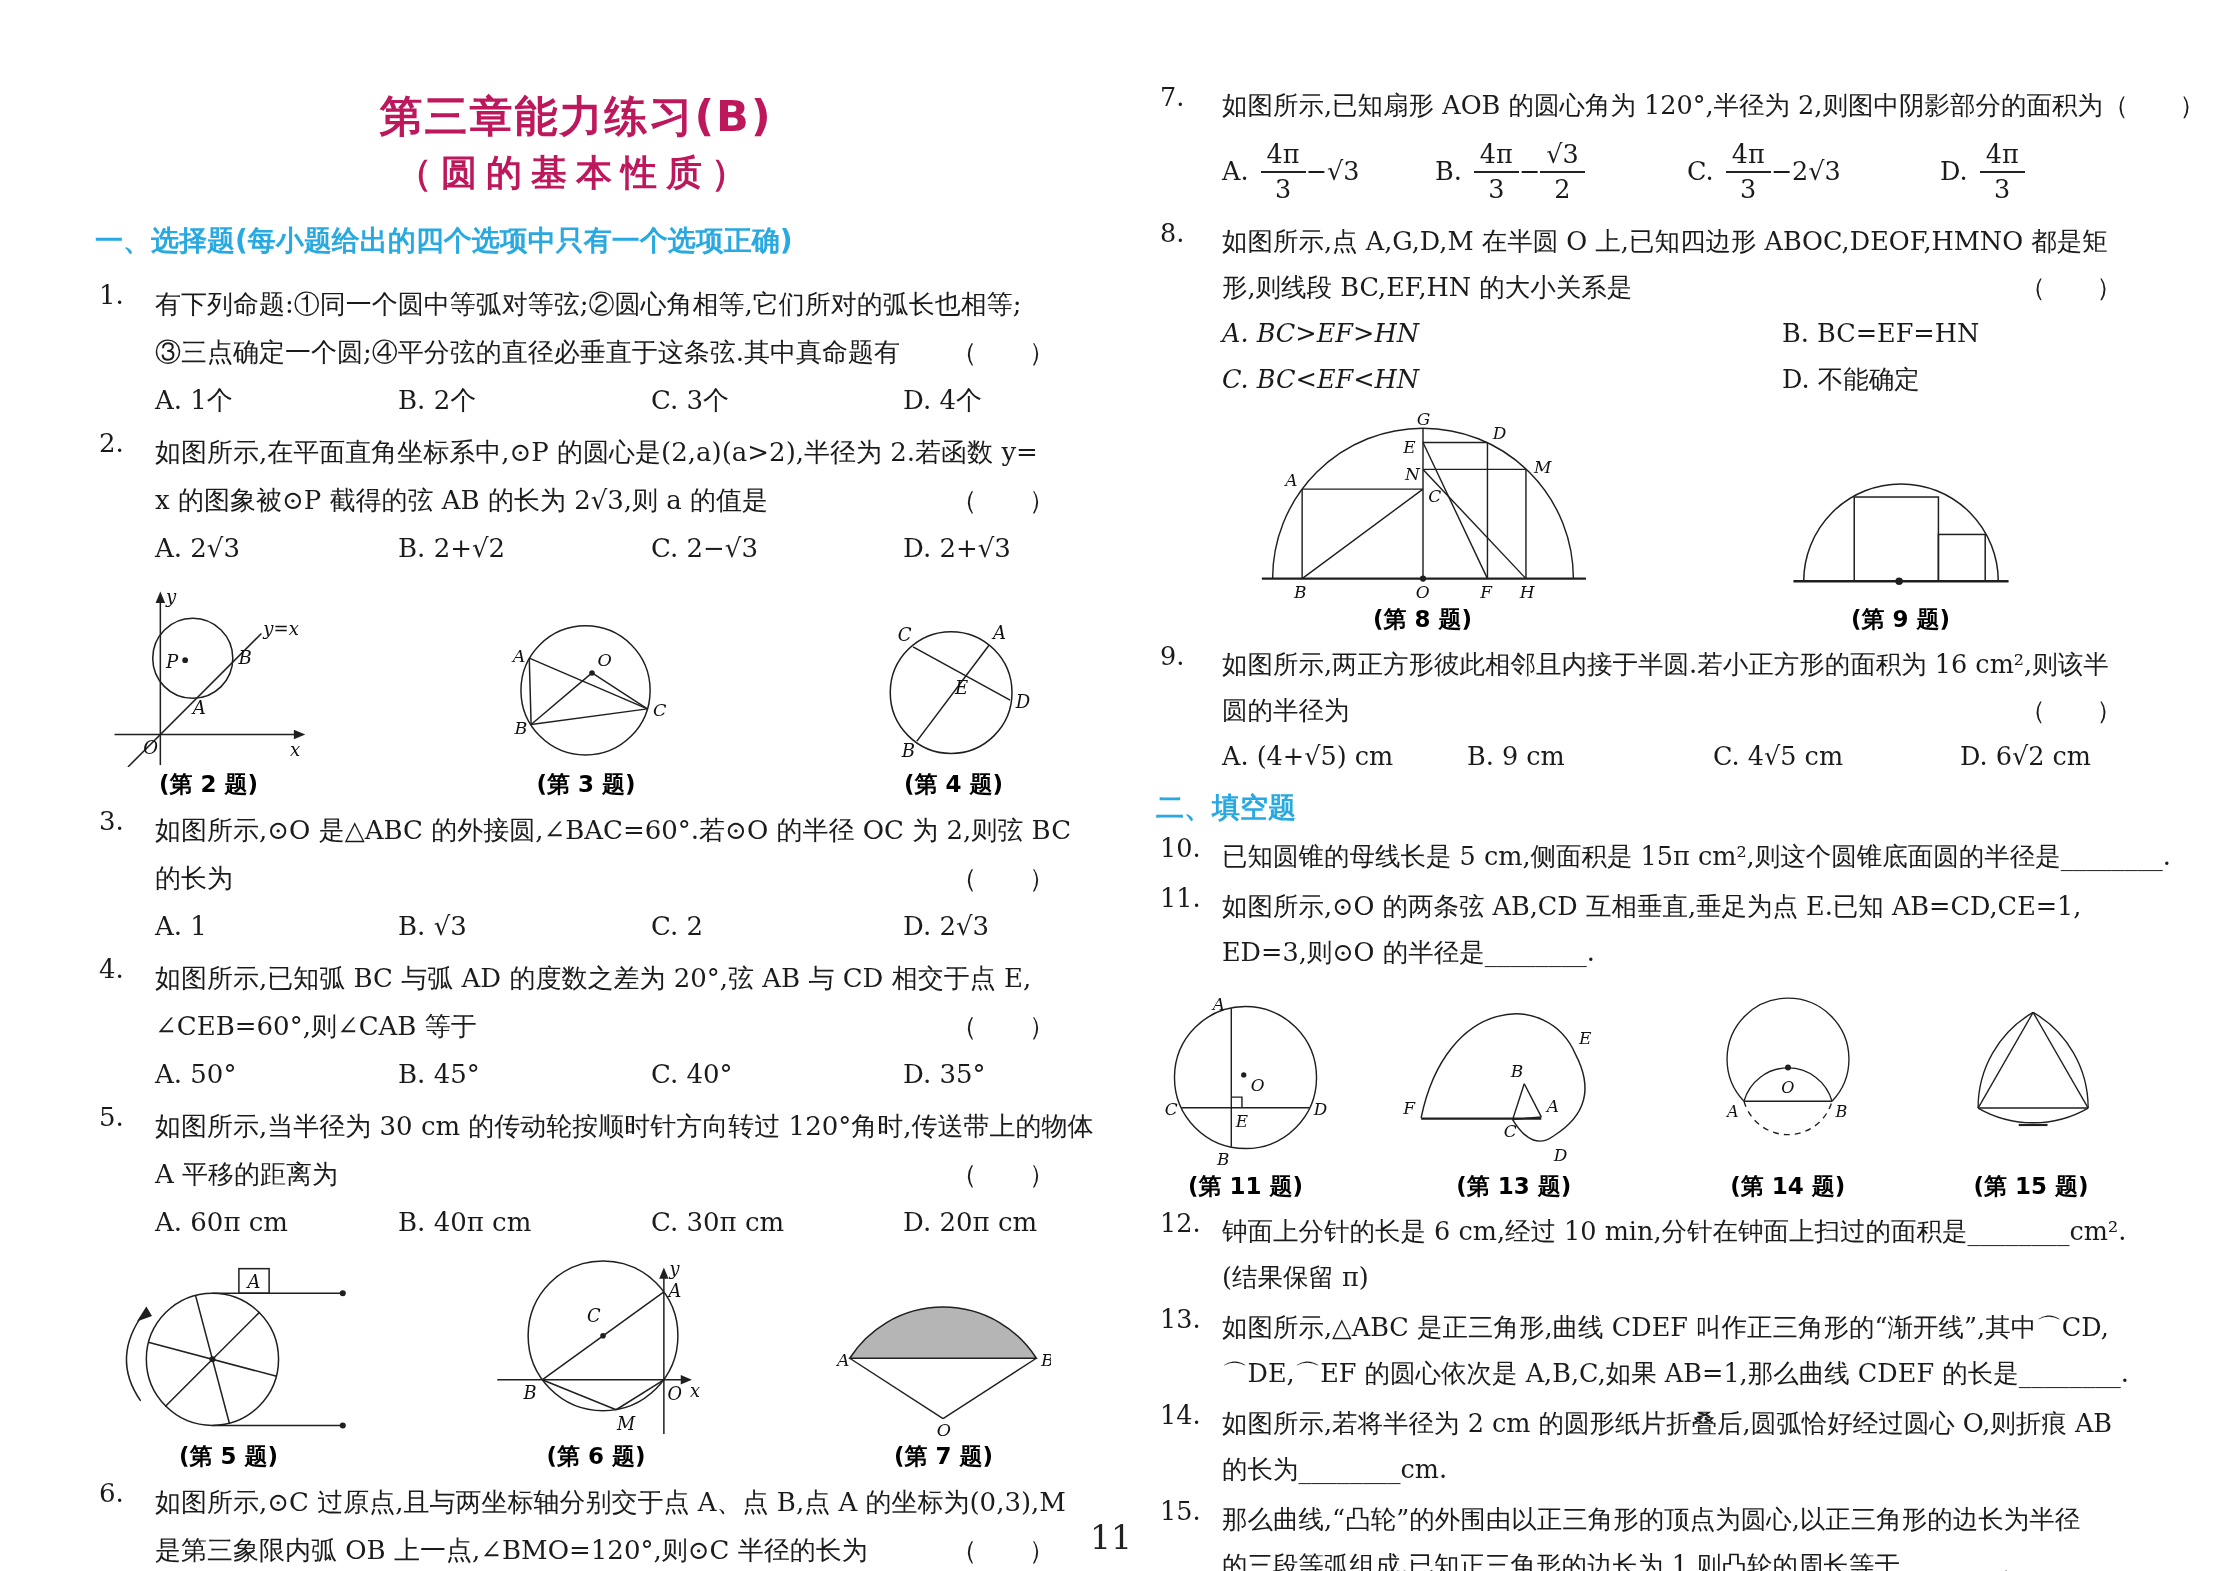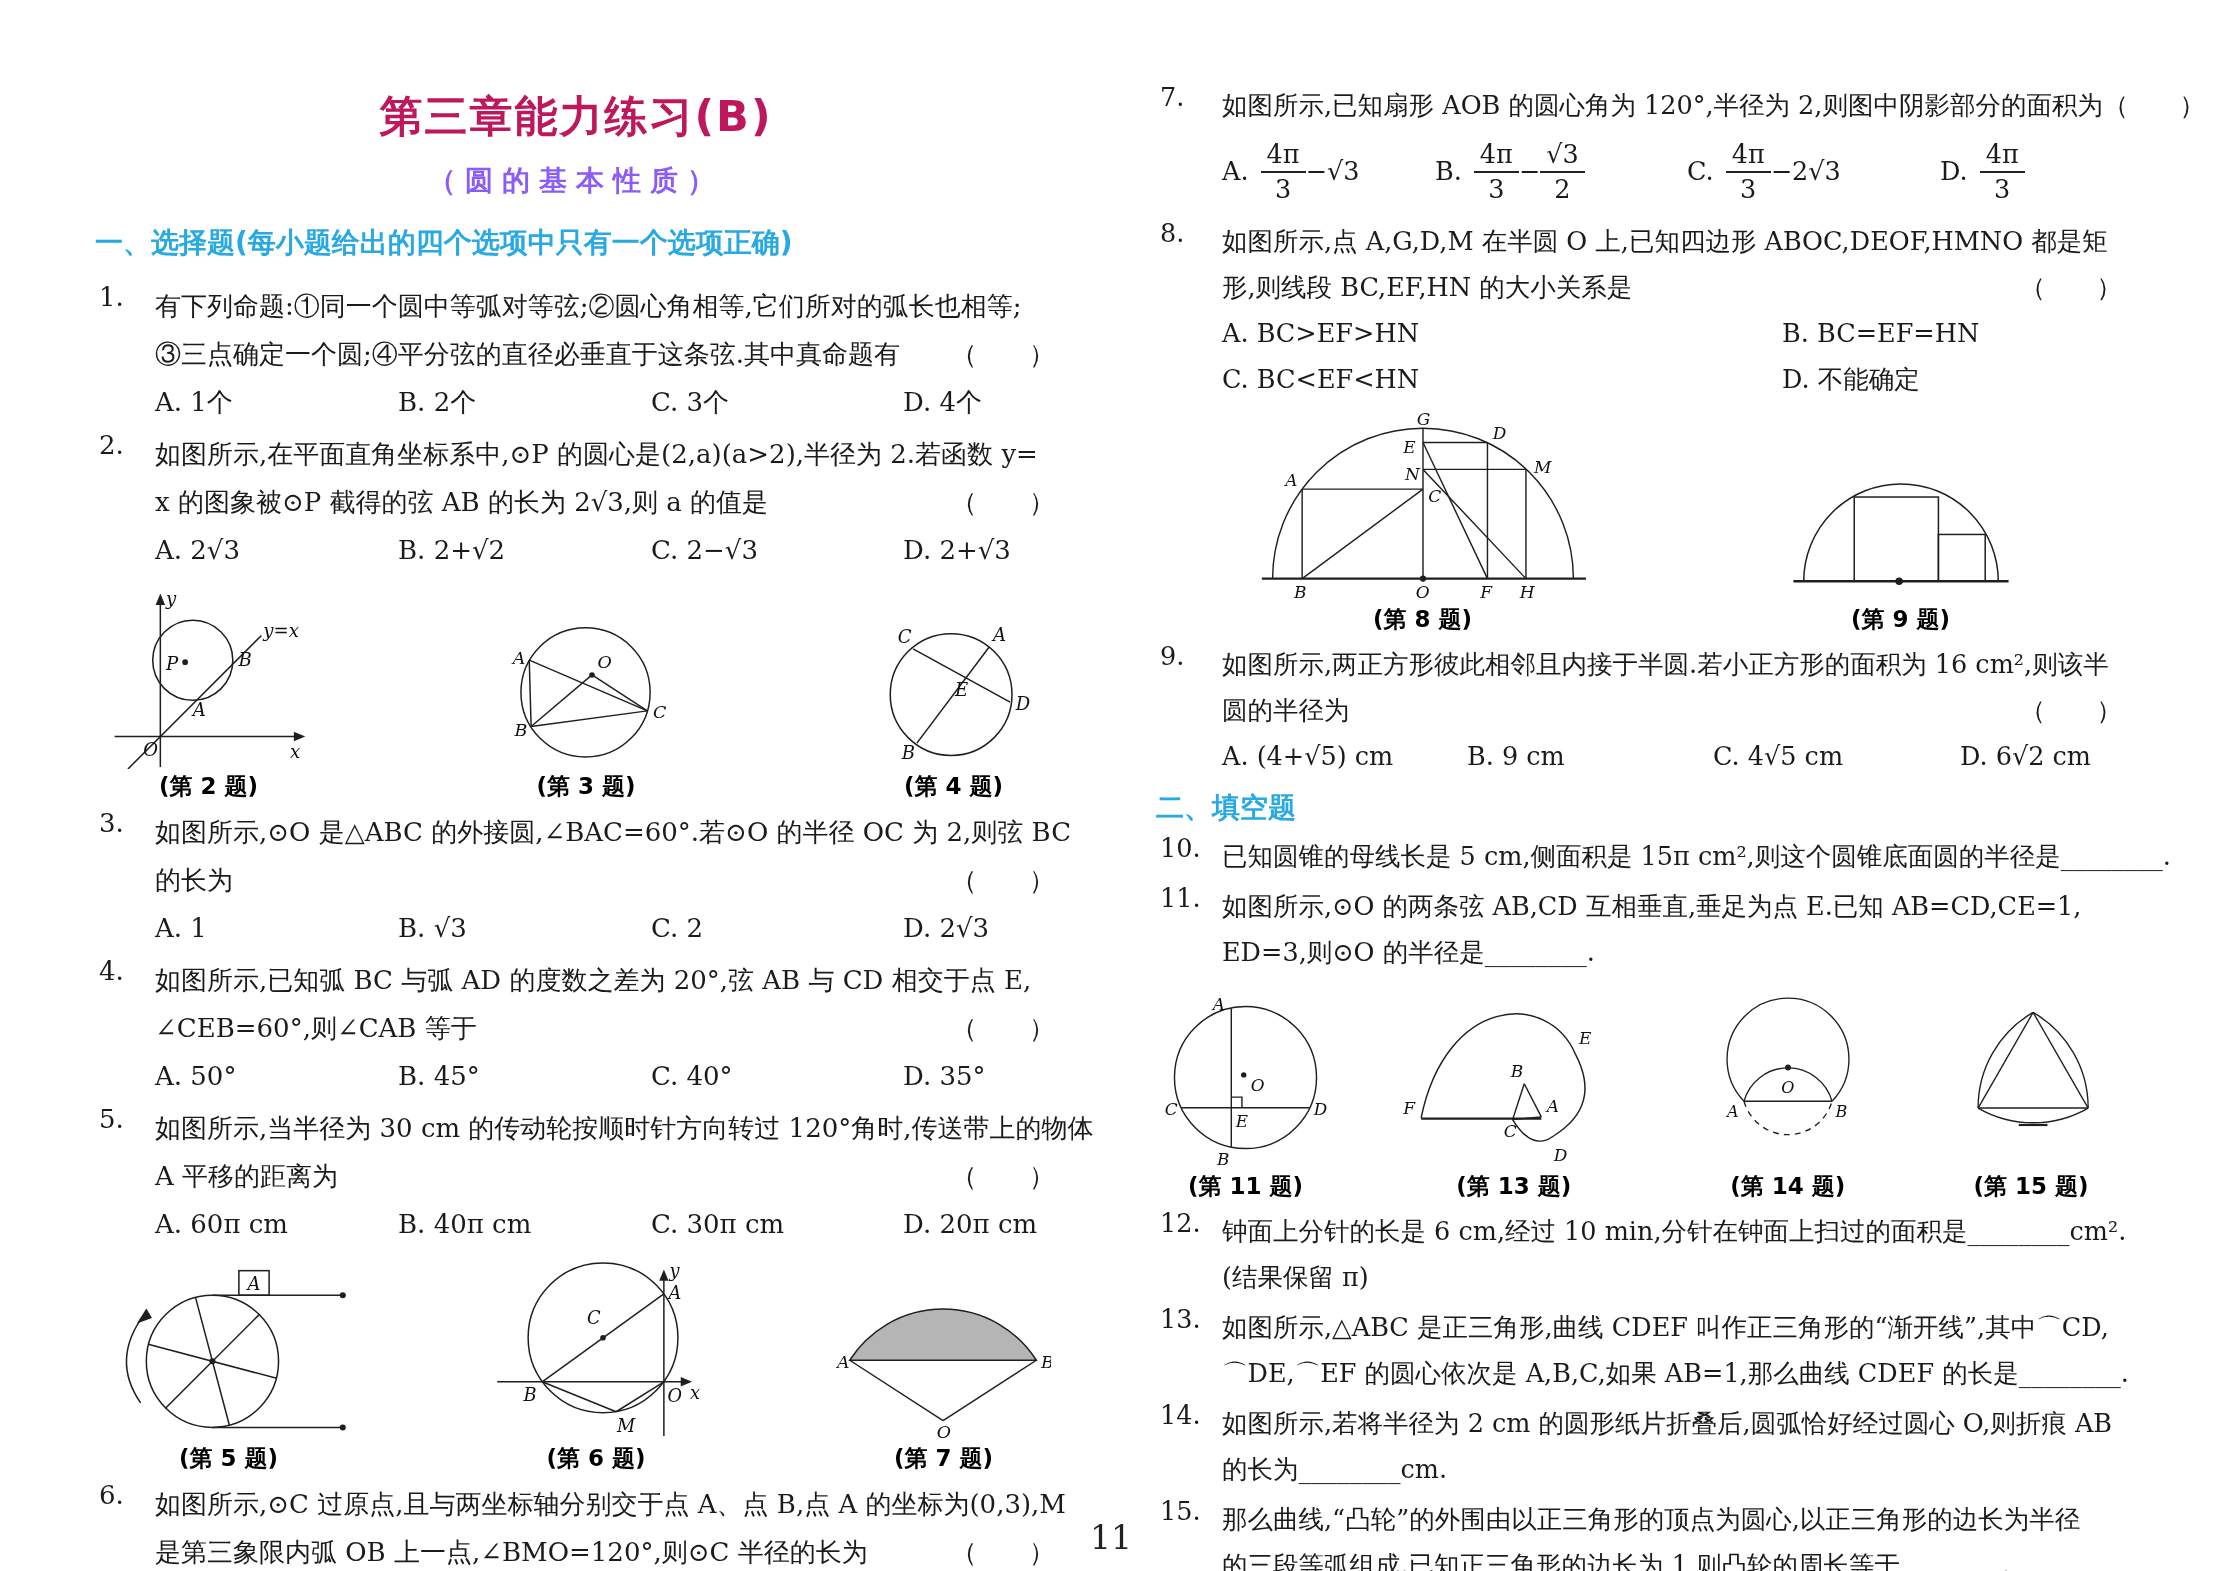--- a/index.html
+++ b/index.html
@@ -2,41 +2,41 @@
 <html><head>
 <meta charset="utf-8">
 <style>
   html,body{margin:0;padding:0;background:#ffffff;}
   body{width:2221px;height:1571px;position:relative;font-family:"DejaVu Serif","Liberation Serif",serif;color:#1b1b1b;}
   .sheet{position:absolute;inset:0;background:#fff;}
   .col{position:absolute;top:78px;}
   .col.left{left:95px;width:962px;}
   .col.right{left:1156px;width:968px;}
   .title{margin:10px 0 0;text-align:center;color:#be185d;font:bold 43px "DejaVu Sans","Liberation Sans",sans-serif;letter-spacing:2px;}
-  .subtitle{text-align:center;color:#8b5cf6;font-weight:bold;font-size:28px;letter-spacing:9px;margin-top:16px;}
+  .subtitle{text-align:center;color:#be185d;font-weight:bold;font-size:36px;letter-spacing:9px;margin-top:3px;}
   .sec{color:#29a9e1;font:bold 28px "DejaVu Sans","Liberation Sans",sans-serif;margin:24px 0 20px;}
   .col.right .sec{margin:10px 0 6px;}
   .q{display:flex;margin-top:4px;font-size:26px;}
   .col.right .q{font-size:25.5px;}
   .qn{flex:none;width:56px;padding-left:4px;}
   .col.right .qn{width:62px;}
   .qb{flex:1;min-width:0;}
   .line{display:flex;line-height:48px;white-space:nowrap;}
   .col.right .line{line-height:46px;}
   .line.sb{justify-content:space-between;}
   .paren{flex:none;padding-right:2px;}
   .opts{display:flex;line-height:48px;white-space:nowrap;}
   .col.right .opts{line-height:46px;}
   .oL .opt:nth-child(1){width:243px;flex:none;}
   .oL .opt:nth-child(2){width:253px;flex:none;}
   .oL .opt:nth-child(3){width:252px;flex:none;}
   .oR .opt:nth-child(1){width:245px;flex:none;}
   .oR .opt:nth-child(2){width:246px;flex:none;}
   .oR .opt:nth-child(3){width:247px;flex:none;}
-  .o2 .opt:nth-child(1){width:560px;flex:none;}
+  .o2 .opt:nth-child(1){width:560px;flex:none;font-style:italic;}
   .fr{align-items:center;height:86px;}
   .fr .opt{display:flex;align-items:center;}
   .fr .opt:nth-child(1){width:213px;flex:none;}
   .fr .opt:nth-child(2){width:252px;flex:none;}
   .fr .opt:nth-child(3){width:253px;flex:none;}
   .ol{margin-right:12px;}
   .frac{display:inline-block;text-align:center;vertical-align:middle;line-height:1.1;}
   .frac .fn{display:block;border-bottom:2px solid #222;padding:1px 6px 2px;}
   .frac .fd{display:block;padding-top:2px;}
   .figrow{display:flex;justify-content:space-between;align-items:flex-end;margin:10px 6px 6px;}

